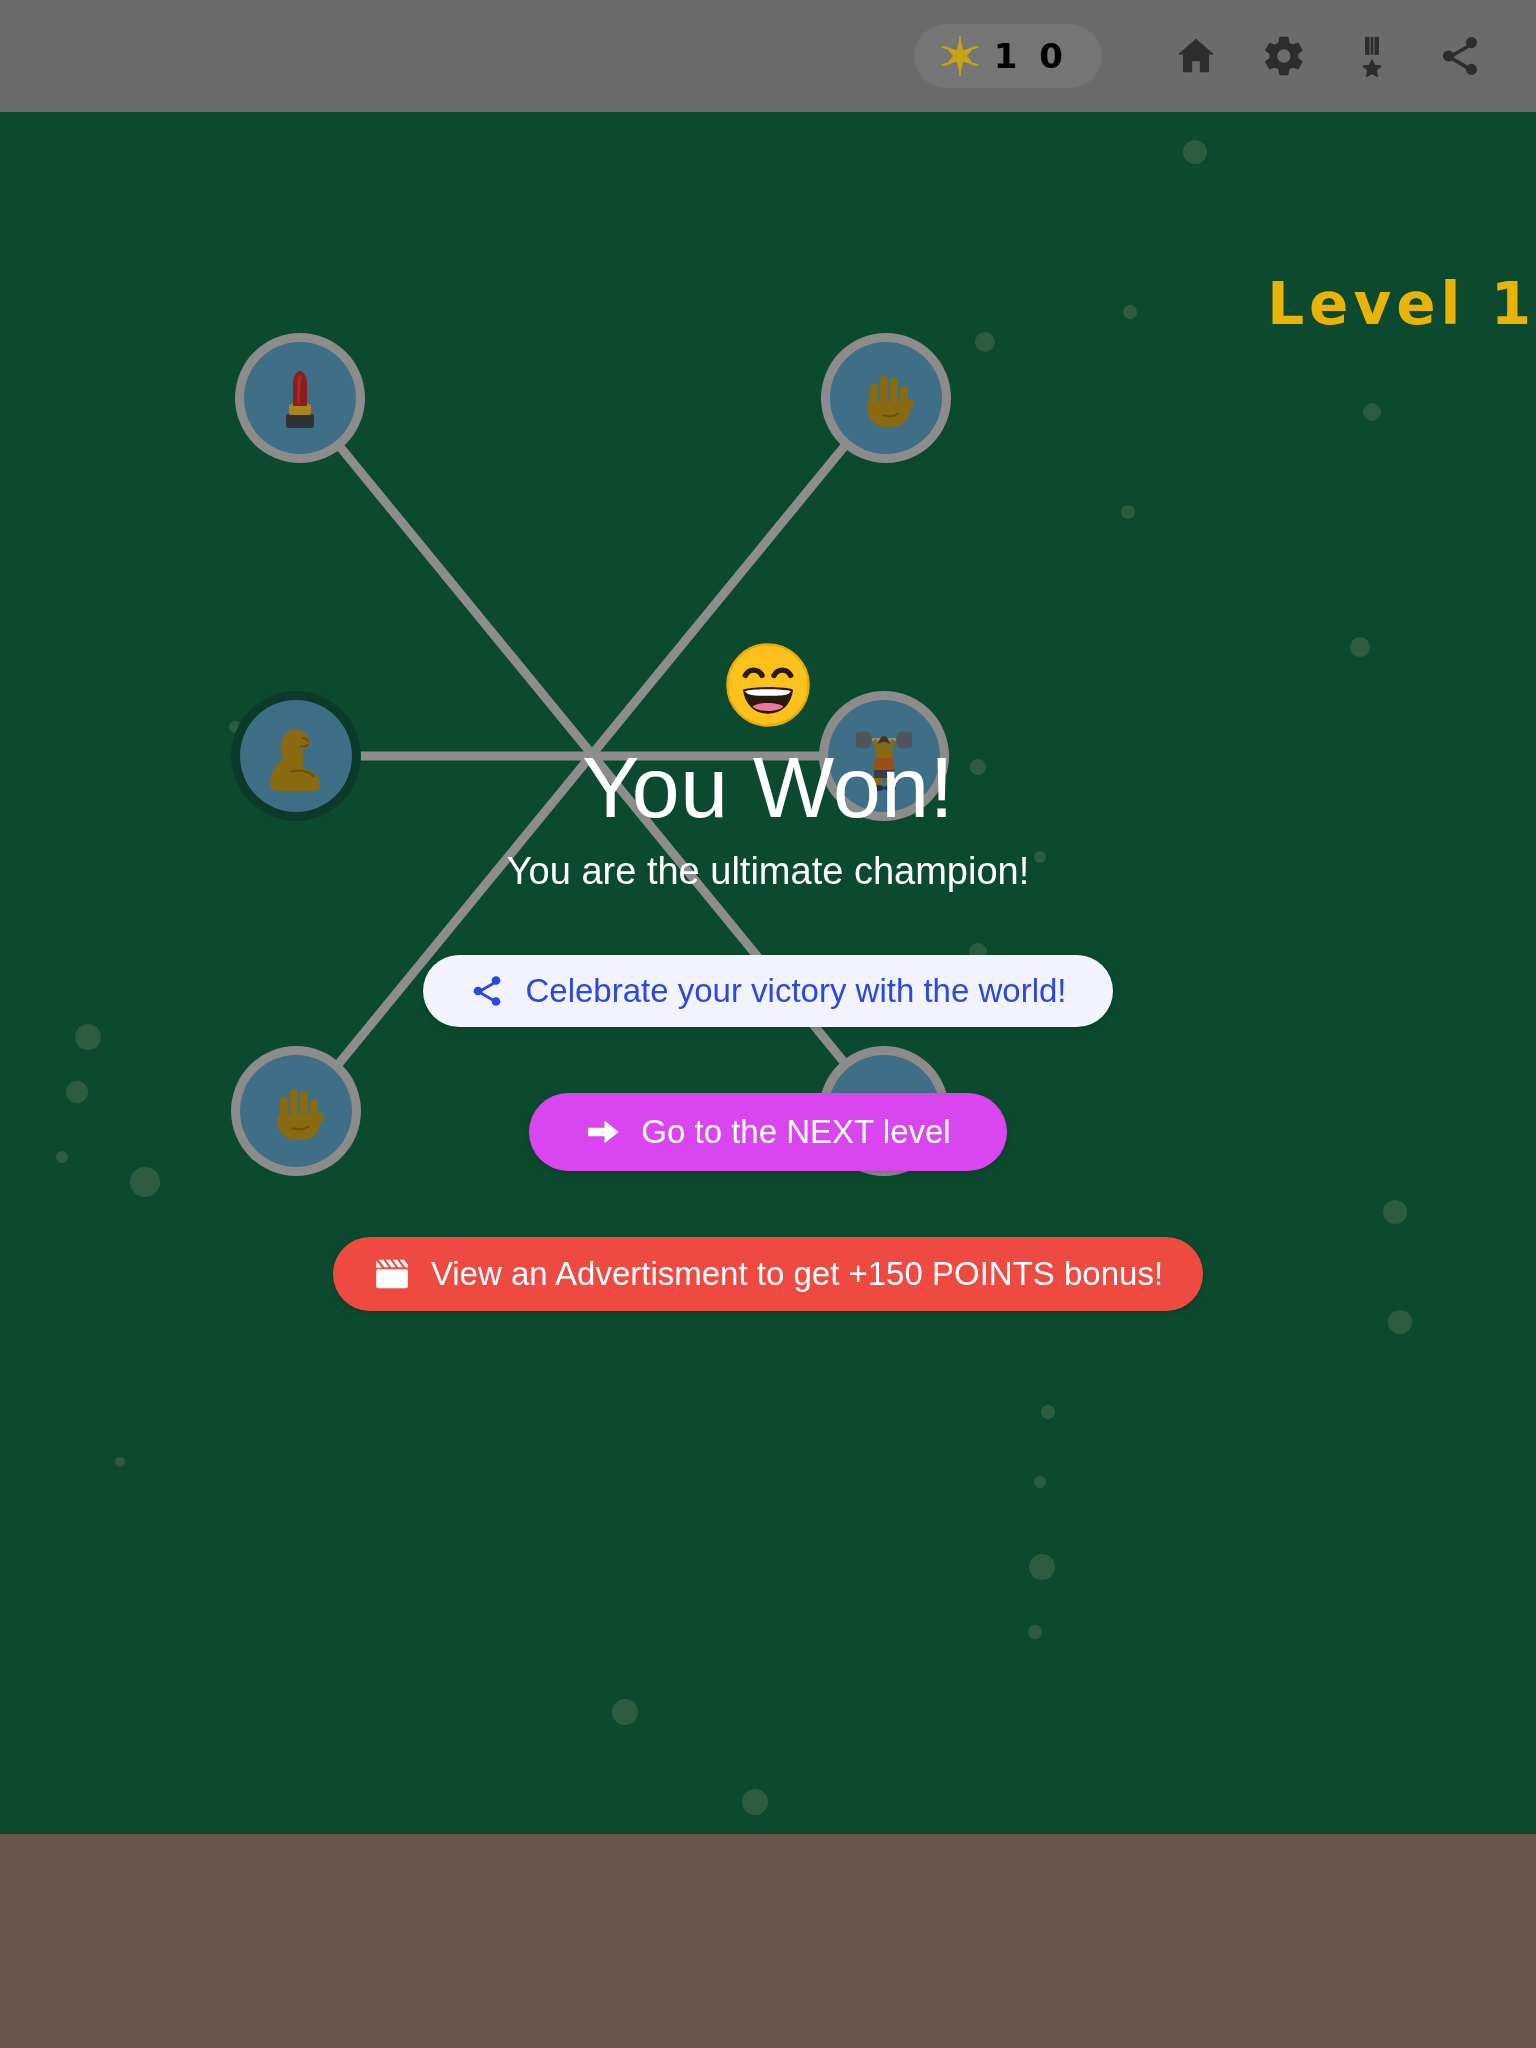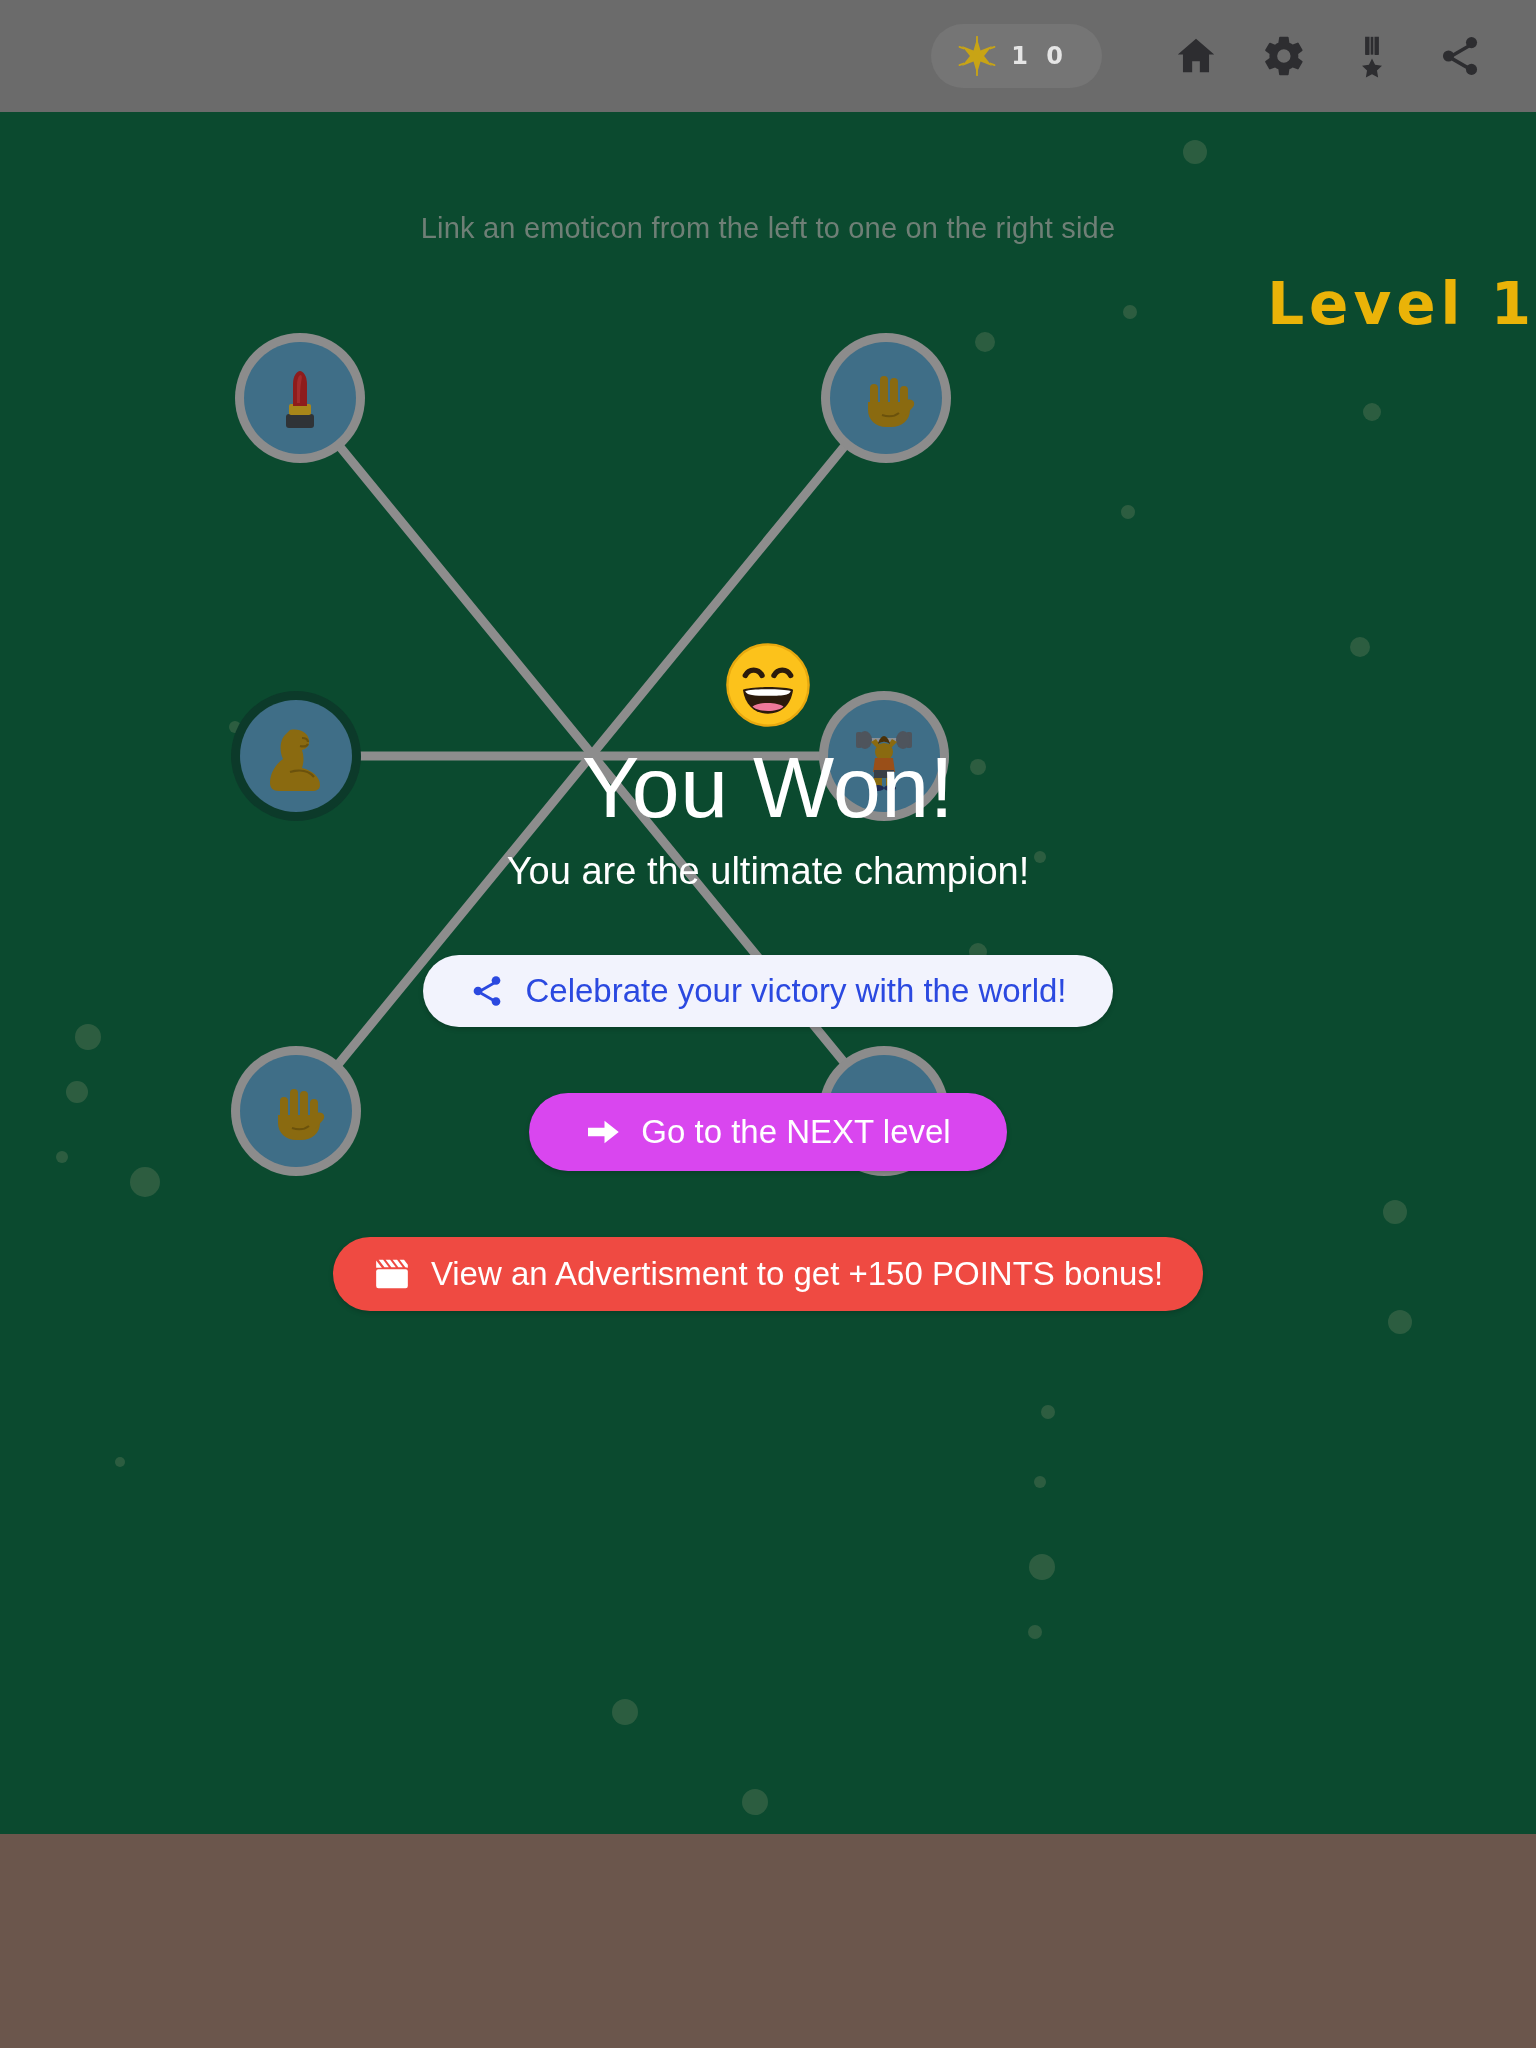--- a/index.html
+++ b/index.html
@@ -37,23 +37,23 @@
     gap: 14px;
     background: rgba(120,120,120,0.72);
     border-radius: 40px;
     padding: 10px 34px 10px 26px;
     height: 64px;
     margin-right: 42px;
   }
   .score-star { width: 40px; height: 40px; display: block; }
   .score-value {
     font-family: "DejaVu Sans", sans-serif;
-    font-size: 24px;
+    font-size: 34px;
     font-weight: bold;
-    color: #e5e5e5;
+    color: #000000;
     letter-spacing: 5px;
     line-height: 1;
   }
   .topicon {
     width: 72px; height: 72px;
     display: flex; align-items: center; justify-content: center;
     margin-left: 16px;
     cursor: pointer;
   }
   .topicon svg { display: block; }
@@ -264,21 +264,20 @@
     </svg>
 
     <svg class="links" viewBox="0 0 1536 1722" preserveAspectRatio="none">
       <g stroke="#8d8d8d" stroke-width="9" fill="none" stroke-linecap="round">
         <line x1="300" y1="286" x2="884" y2="999"></line>
         <line x1="884" y1="286" x2="300" y2="999"></line>
         <line x1="300" y1="644" x2="884" y2="644"></line>
       </g>
     </svg>
 
-    <div class="hint">Link an emoticon from the left to one on the right side</div>
     <div class="level-title">Level 1</div>
 
     <div class="node ring-gray" style="left:244px; top:230px;">
       <svg width="72" height="72" viewBox="0 0 72 72">
         <rect x="22" y="52" width="28" height="14" rx="3" fill="#2f3337"></rect>
         <rect x="25" y="42" width="22" height="11" rx="2" fill="#a8861a"></rect>
         <path d="M29 44 V22 c0-8 4-13 7-13 s7 5 7 13 v22 z" fill="#8e1c1c"></path>
         <path d="M33 41 V23 c0-6 2-10 3.6-10 s1.4 3 .6 7 c-1 5 -1.2 13 -1.2 21 z" fill="#a83232" opacity=".75"></path>
       </svg>
     </div>

